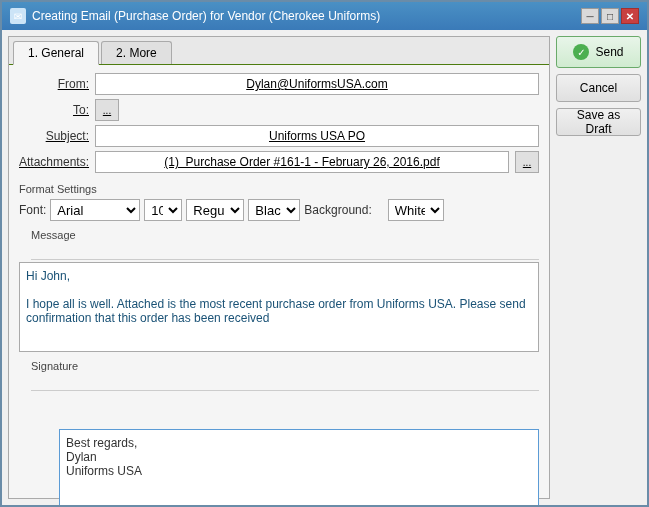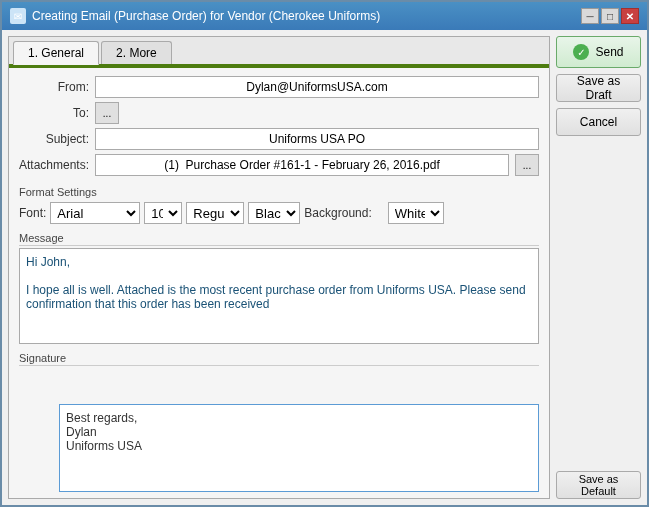--- a/index.html
+++ b/index.html
@@ -80,21 +80,21 @@
     .main-content {
       flex: 1;
       display: flex;
       flex-direction: column;
       border: 1px solid #aaa;
       background: #f5f5f5;
     }
     .tabs {
       display: flex;
       background: #e8e8e8;
-      border-bottom: 4px solid #4d7c0f;
+      border-bottom: 1px solid #4d7c0f;
       padding-top: 4px;
       padding-left: 4px;
       gap: 2px;
     }
     .tab {
       padding: 4px 14px;
       border: 1px solid #aaa;
       border-bottom: none;
       background: #e0e0e0;
       cursor: pointer;
@@ -105,20 +105,21 @@
       background: #f5f5f5;
       border-bottom: 1px solid #f5f5f5;
       margin-bottom: -1px;
       z-index: 1;
     }
     .form-area {
       padding: 8px 10px;
       display: flex;
       flex-direction: column;
       gap: 4px;
+      text-decoration: underline;
     }
     .form-row {
       display: flex;
       align-items: center;
       gap: 6px;
     }
     .form-label {
       width: 70px;
       text-align: right;
       font-size: 12px;
@@ -142,23 +143,23 @@
       background: #e0e0e0;
       cursor: pointer;
       font-size: 10px;
       display: flex;
       align-items: center;
       justify-content: center;
     }
     .section-label {
       font-size: 11px;
       color: #444;
-      margin: 4px 0 2px 0;
+      margin: 4px 0 2px 12px;
       border-bottom: 1px solid #ccc;
-      padding-bottom: 1px;
+      padding-bottom: 18px;
     }
     .format-row {
       display: flex;
       align-items: center;
       gap: 4px;
       padding: 4px 10px;
       background: #f5f5f5;
     }
     .format-label {
       font-size: 12px;
@@ -364,20 +365,19 @@
 Uniforms USA</textarea>
       </div>
 
     </div>
 
     <div class="sidebar">
       <button class="send-btn">
         <div class="send-icon">✓</div>
         <span>Send</span>
       </button>
+      <button class="action-btn">Cancel</button>
       <button class="action-btn">Save as Draft</button>
-      <button class="action-btn">Cancel</button>
       <div class="spacer"></div>
-      <button class="save-default-btn">Save as Default</button>
     </div>
 
   </div>
 </div>
 
 </body></html>

